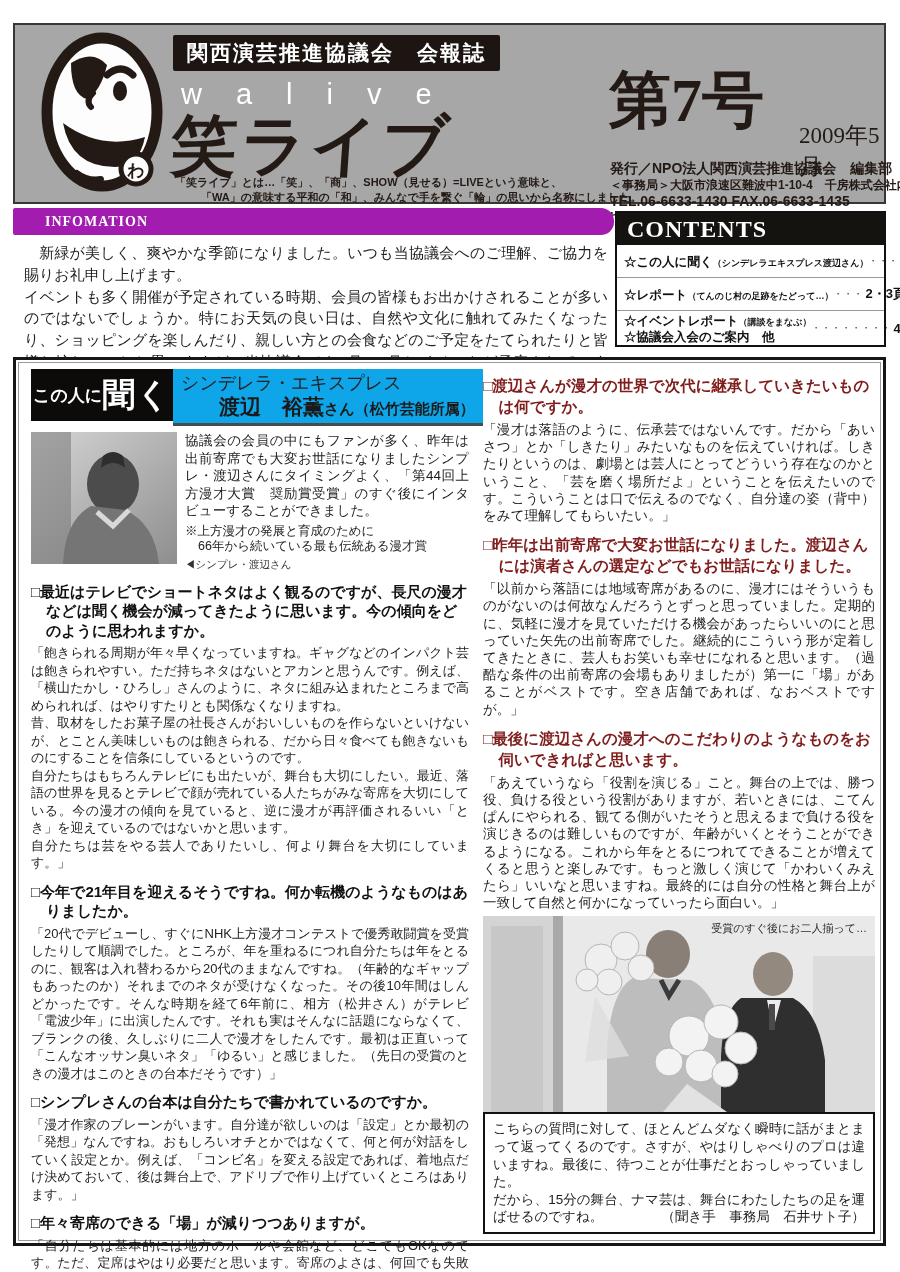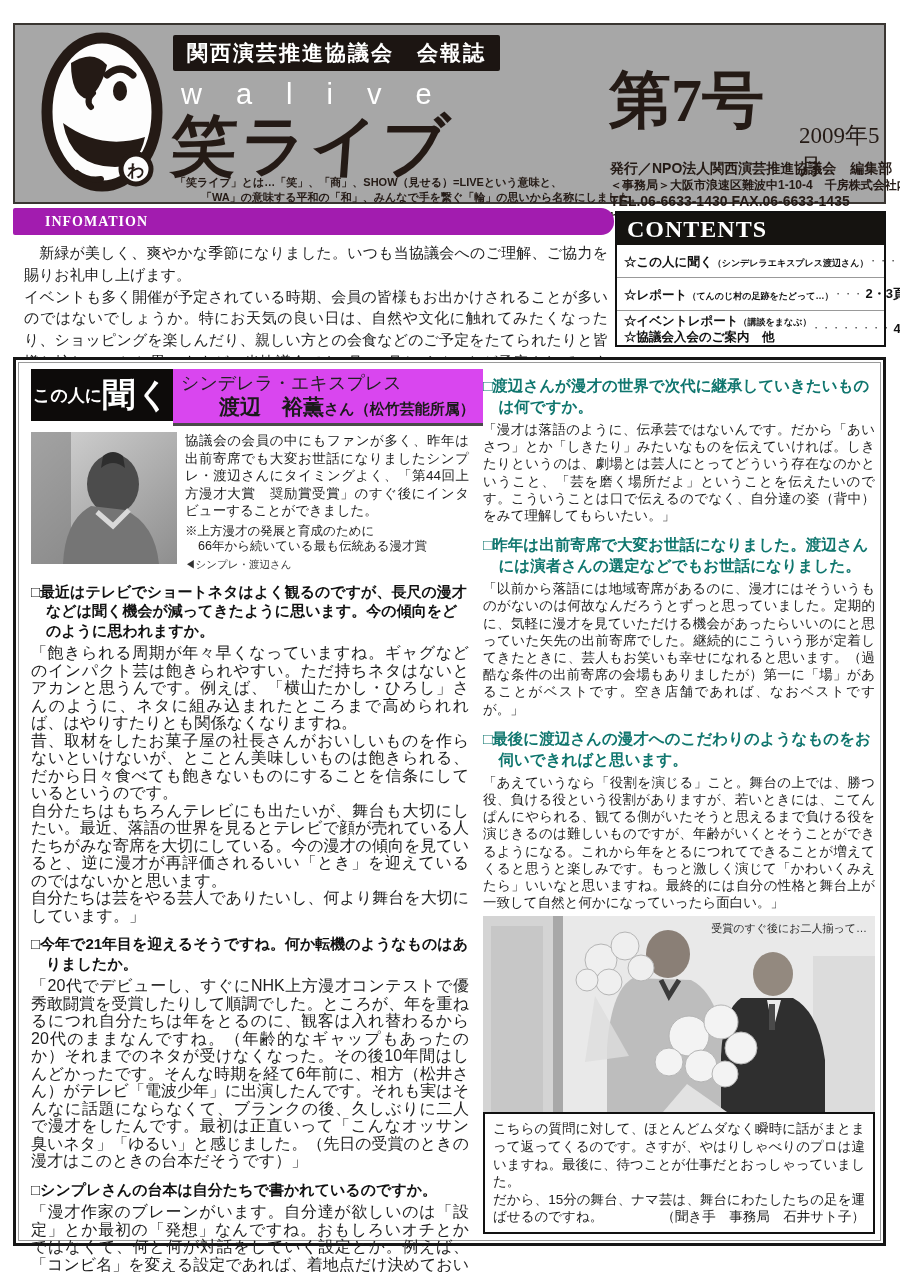--- a/index.html
+++ b/index.html
@@ -56,39 +56,39 @@
                  border:3px solid #161616;background:#fff;}
   .inner-frame{position:absolute;inset:2px;border:1px solid #9a9a9a;pointer-events:none;}
   .col-left{position:absolute;left:15px;top:9px;width:438px;}
   .col-right{position:absolute;left:467px;top:5px;width:392px;}
 
   .iv-head{display:flex;}
   .iv-badge{width:142px;height:52px;background:#0d0b0a;color:#fff;display:flex;
             align-items:center;justify-content:center;flex:none;}
   .iv-badge .s{font-size:17px;font-weight:bold;}
   .iv-badge .b{font-size:33px;font-weight:900;letter-spacing:1px;}
-  .name-band{flex:1;background:#d946ef;border-bottom:3px solid #4a4a4a;padding:3px 8px 2px;}
+  .name-band{flex:1;background:#0ea5e9;border-bottom:3px solid #4a4a4a;padding:3px 8px 2px;}
   .name-band .g{font-size:18px;color:#222;line-height:22px;}
   .name-band .n-line{padding-left:38px;line-height:25px;white-space:nowrap;}
   .name-band .n{font-size:21px;font-weight:bold;color:#1a1a1a;}
   .name-band .ns{font-size:15px;font-weight:bold;color:#1a1a1a;}
 
   .media-row{display:flex;gap:8px;margin-top:6px;}
   .portrait{width:146px;height:132px;flex:none;}
   .media-right{flex:1;}
   .intro{font-size:13.5px;line-height:17.6px;text-align:justify;}
   .notes{font-size:12.5px;line-height:15.5px;color:#222;margin-top:4px;}
   .notes .n2{padding-left:13px;}
   .portrait-cap{font-size:10.5px;color:#333;margin-top:3px;}
 
   .q{font-weight:bold;font-size:15px;line-height:19.5px;color:#111;
      text-indent:-15px;padding-left:15px;margin:10px 0 4px;}
-  .a{font-size:16px;line-height:17.5px;margin:0 0 4px;white-space:pre-line;text-align:justify;}
-
-  .qr{font-weight:bold;font-size:15.5px;line-height:21px;color:#0f766e;
+  .a{font-size:13px;line-height:17.5px;margin:0 0 4px;white-space:pre-line;text-align:justify;}
+
+  .qr{font-weight:bold;font-size:15.5px;line-height:21px;color:#7f1d1d;
       text-indent:-15.5px;padding-left:15.5px;margin:10px 0 4px;}
   .ar{font-size:13.5px;line-height:17.2px;margin:0 0 2px;white-space:pre-line;text-align:justify;}
 
   .award-photo{position:relative;width:392px;height:196px;margin-top:5px;}
   .award-cap{position:absolute;right:8px;top:5px;font-size:11px;color:#2a2a2a;}
 
   .closing-box{border:2px solid #111;margin-top:0;padding:6px 8px;background:#fff;}
   .closing-body{font-size:13.5px;line-height:17.6px;white-space:pre-line;text-align:justify;}
   .closing-credit{font-size:13.5px;text-align:right;margin-top:-17.6px;line-height:17.6px;}
 </style>

